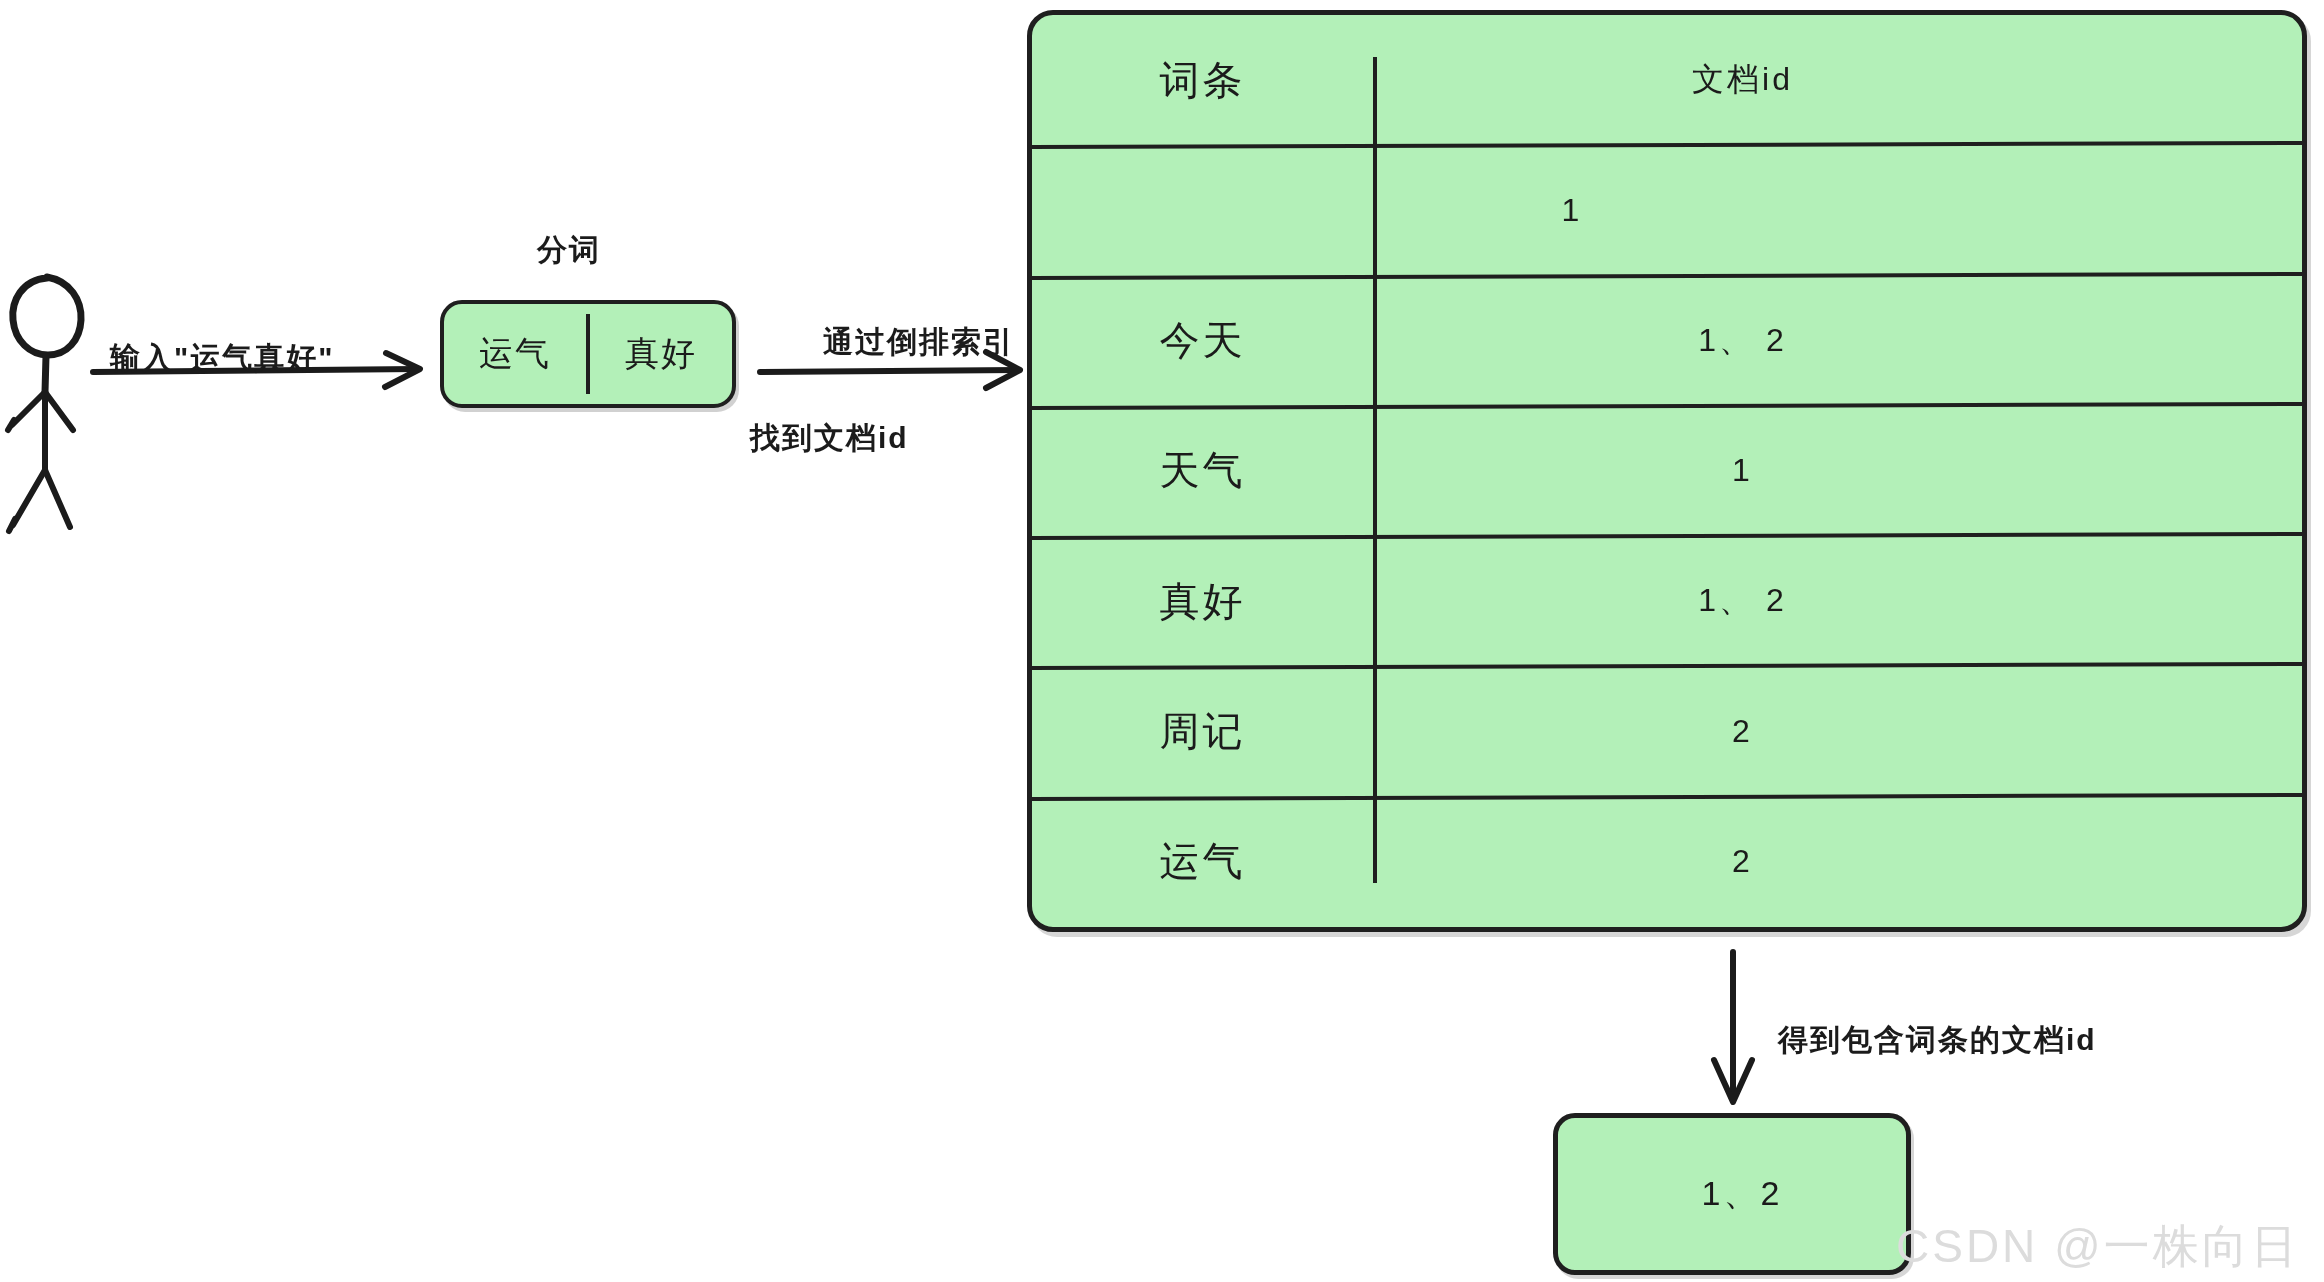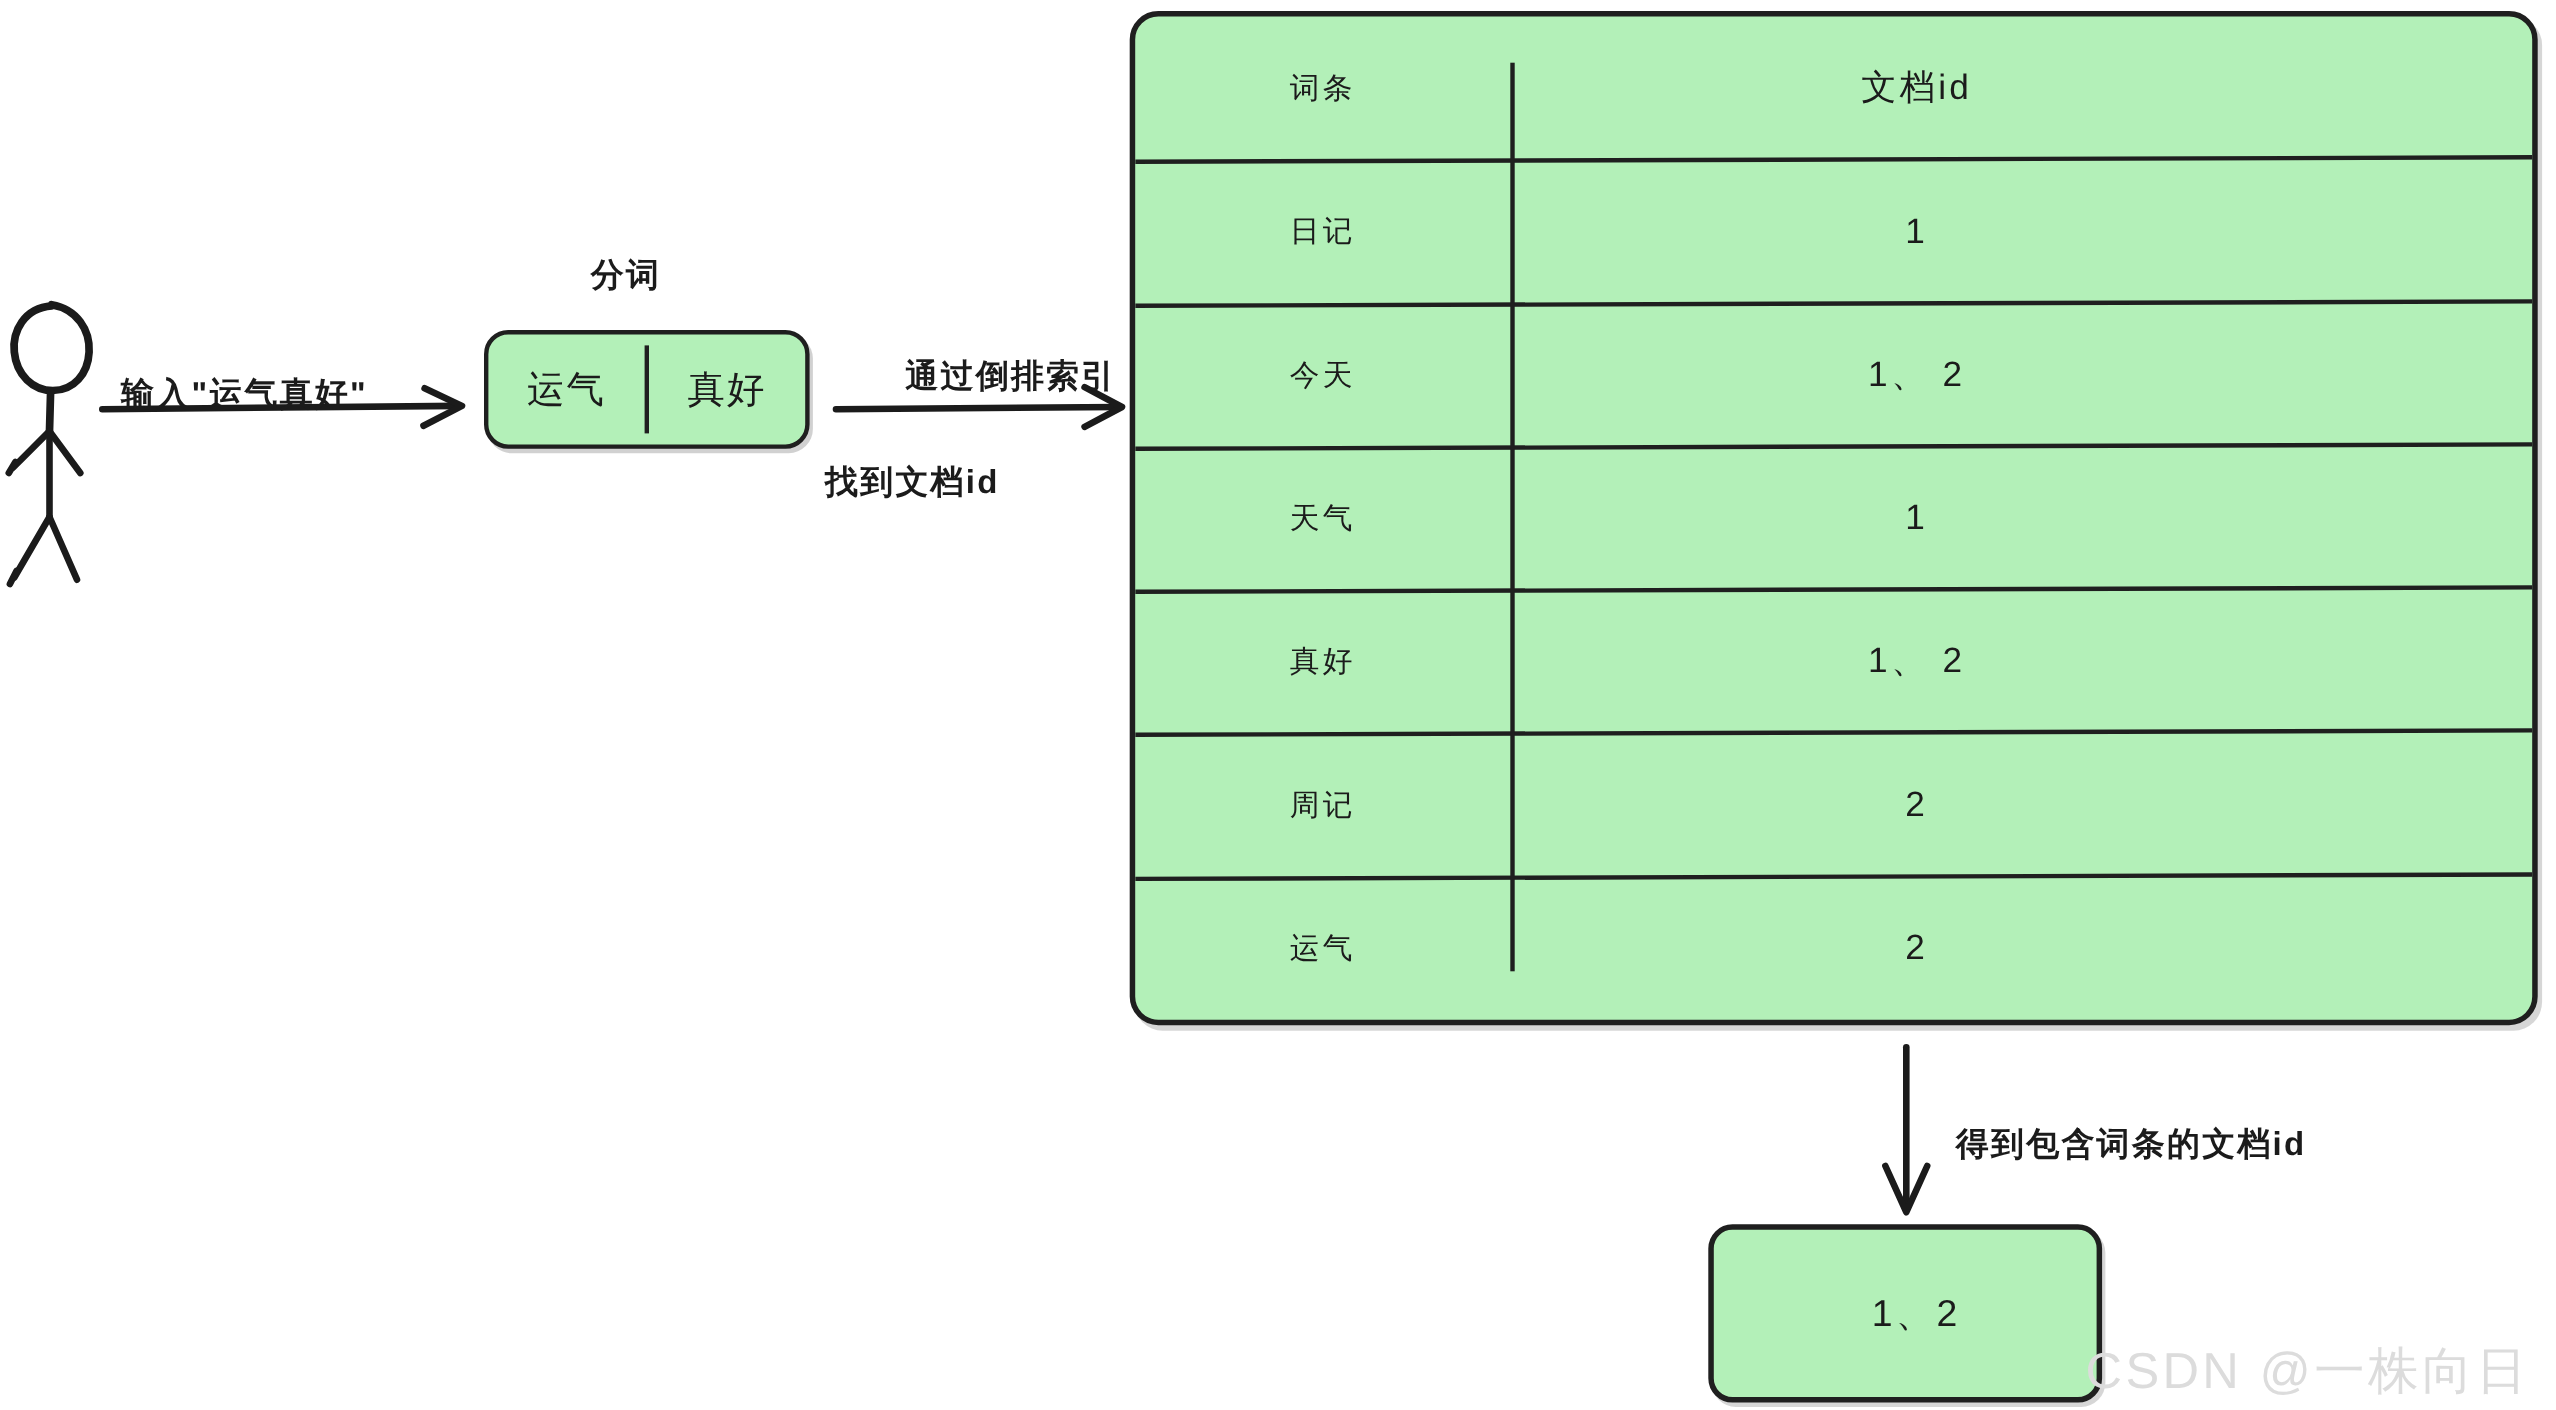--- a/index.html
+++ b/index.html
@@ -104,21 +104,21 @@
     top: -2px;
     height: 4px;
     background: #1f1f1f;
     transform: rotate(-0.18deg);
   }
   .it-term {
     width: 341px;
     display: flex;
     align-items: center;
     justify-content: center;
-    font-size: 27px;
+    font-size: 40px;
     letter-spacing: 3px;
   }
   .it-ids {
     flex: 1 1 auto;
     display: flex;
     align-items: center;
     justify-content: center;
     font-size: 32px;
     letter-spacing: 3px;
     padding-right: 190px;
@@ -218,21 +218,20 @@
   <div class="txt arrow-label" style="left:823px; top:302px;">通过倒排索引</div>
   <div class="txt arrow-label" style="left:750px; top:398px;">找到文档id</div>
 
   <div class="index-table">
     <div class="it-inner">
       <div class="it-row">
         <div class="it-term">词条</div>
         <div class="it-ids">文档id</div>
       </div>
       <div class="it-row">
-        <div class="it-term">日记</div>
         <div class="it-ids">1</div>
       </div>
       <div class="it-row">
         <div class="it-term">今天</div>
         <div class="it-ids">1、 2</div>
       </div>
       <div class="it-row">
         <div class="it-term">天气</div>
         <div class="it-ids">1</div>
       </div>

